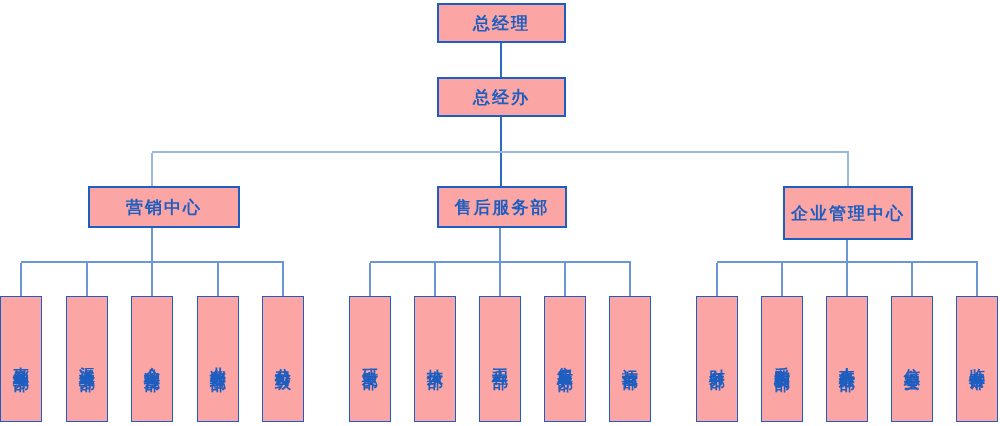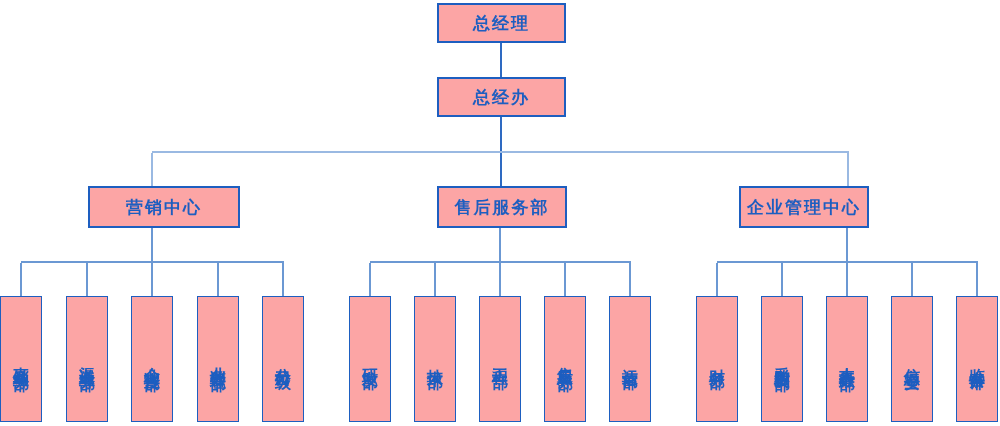--- a/index.html
+++ b/index.html
@@ -89,21 +89,21 @@
   <div class="node h" style="left:437px;top:77px;width:129px;height:40px">
     <span>总经办</span>
   </div>
 
   <div class="node h" style="left:88px;top:186px;width:152px;height:42px">
     <span>营销中心</span>
   </div>
   <div class="node h" style="left:437px;top:186px;width:130px;height:42px">
     <span>售后服务部</span>
   </div>
-  <div class="node h" style="left:739px;top:186px;width:130px;height:42px">
+  <div class="node h" style="left:783px;top:186px;width:130px;height:54px">
     <span>企业管理中心</span>
   </div>
 
   <div class="node child" style="left:0px">
     <span class="vtext">直销业务部</span>
   </div>
   <div class="node child" style="left:66px">
     <span class="vtext">渠道业务部</span>
   </div>
   <div class="node child" style="left:131px">

